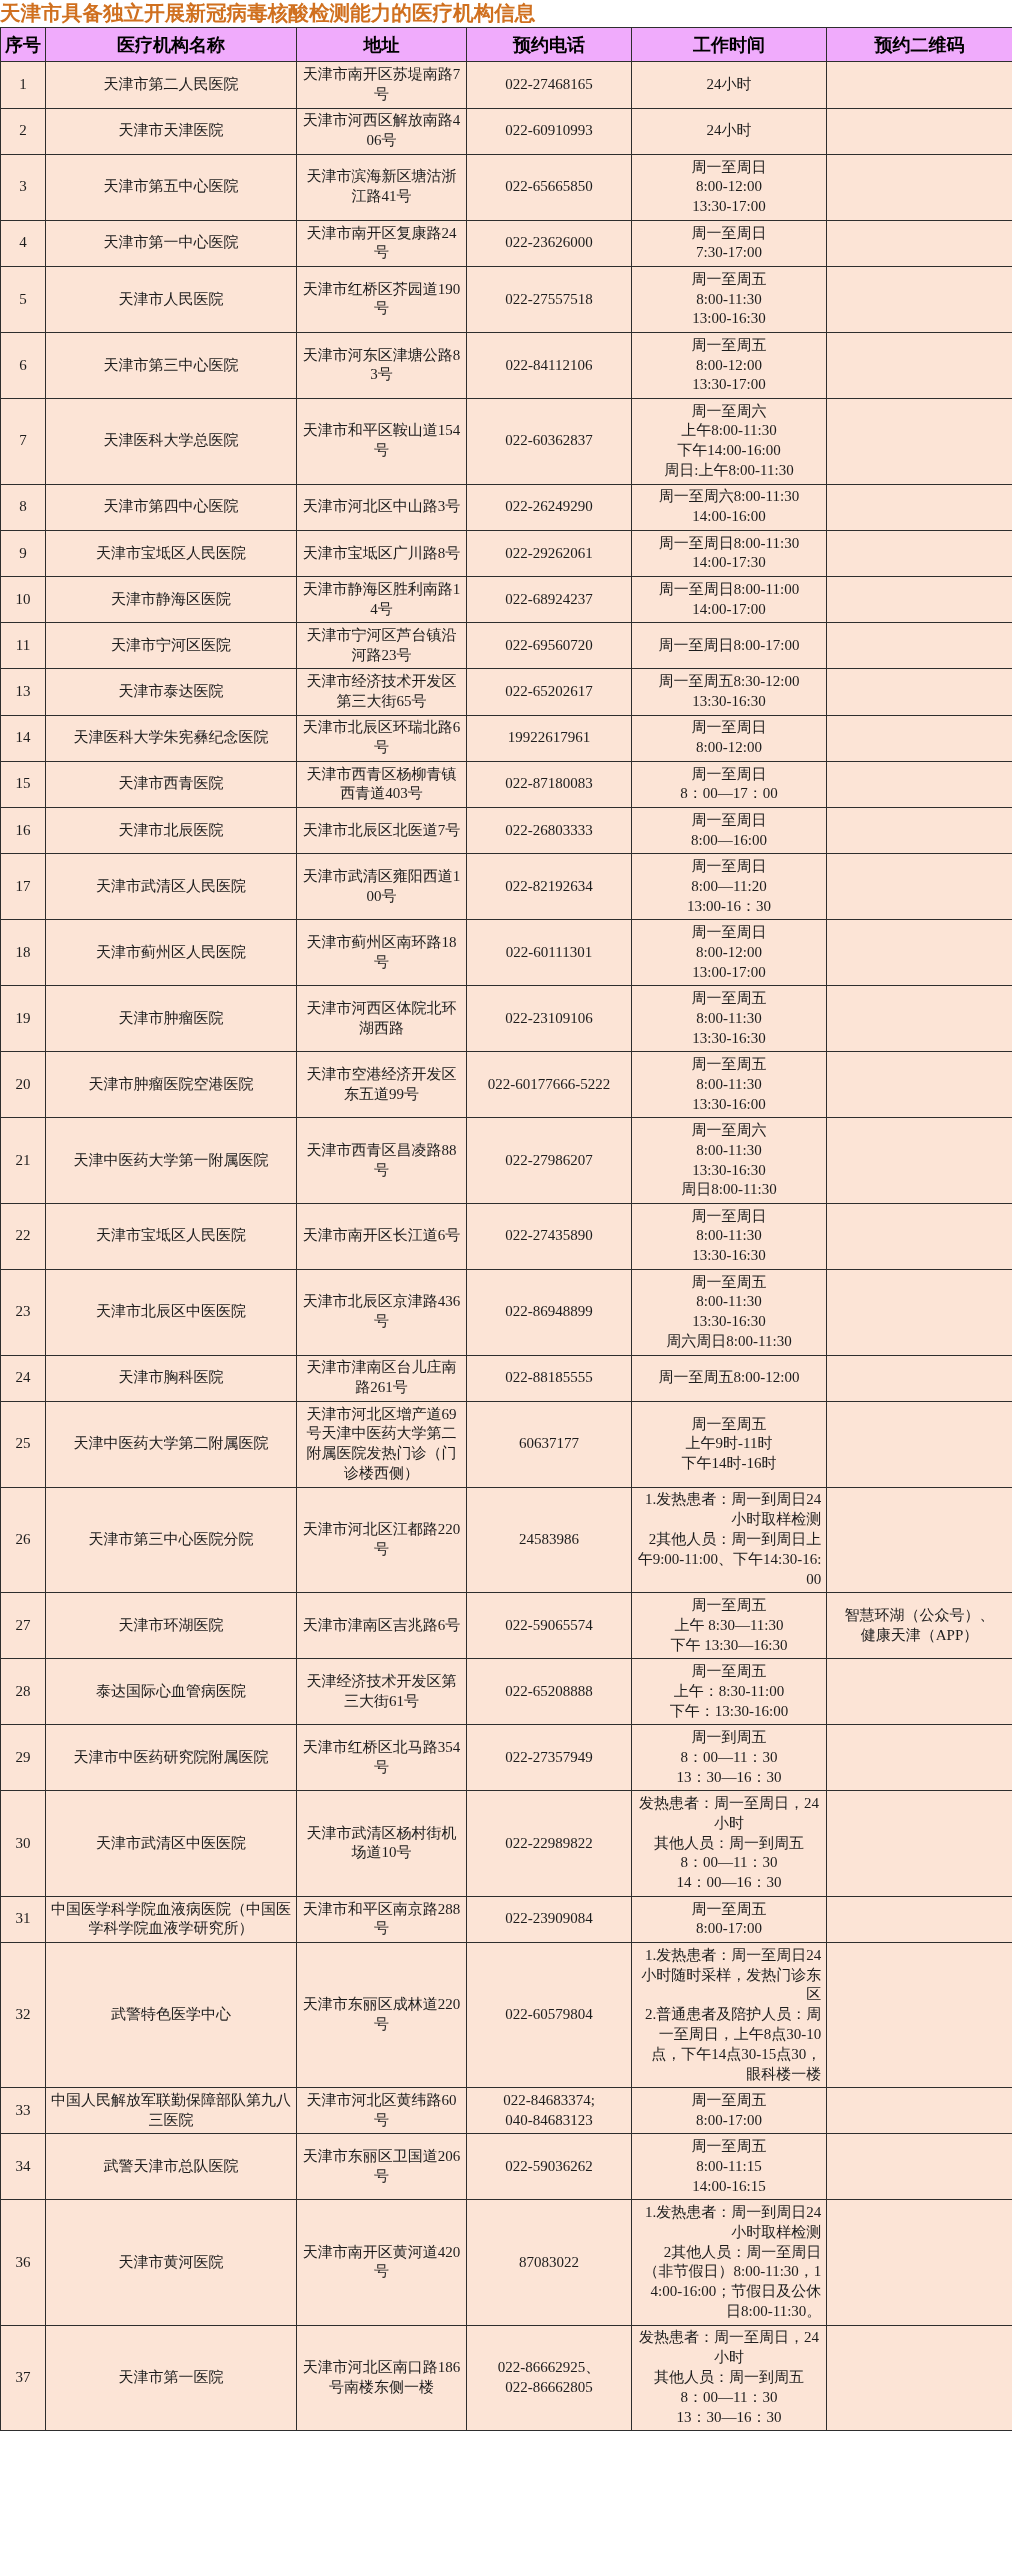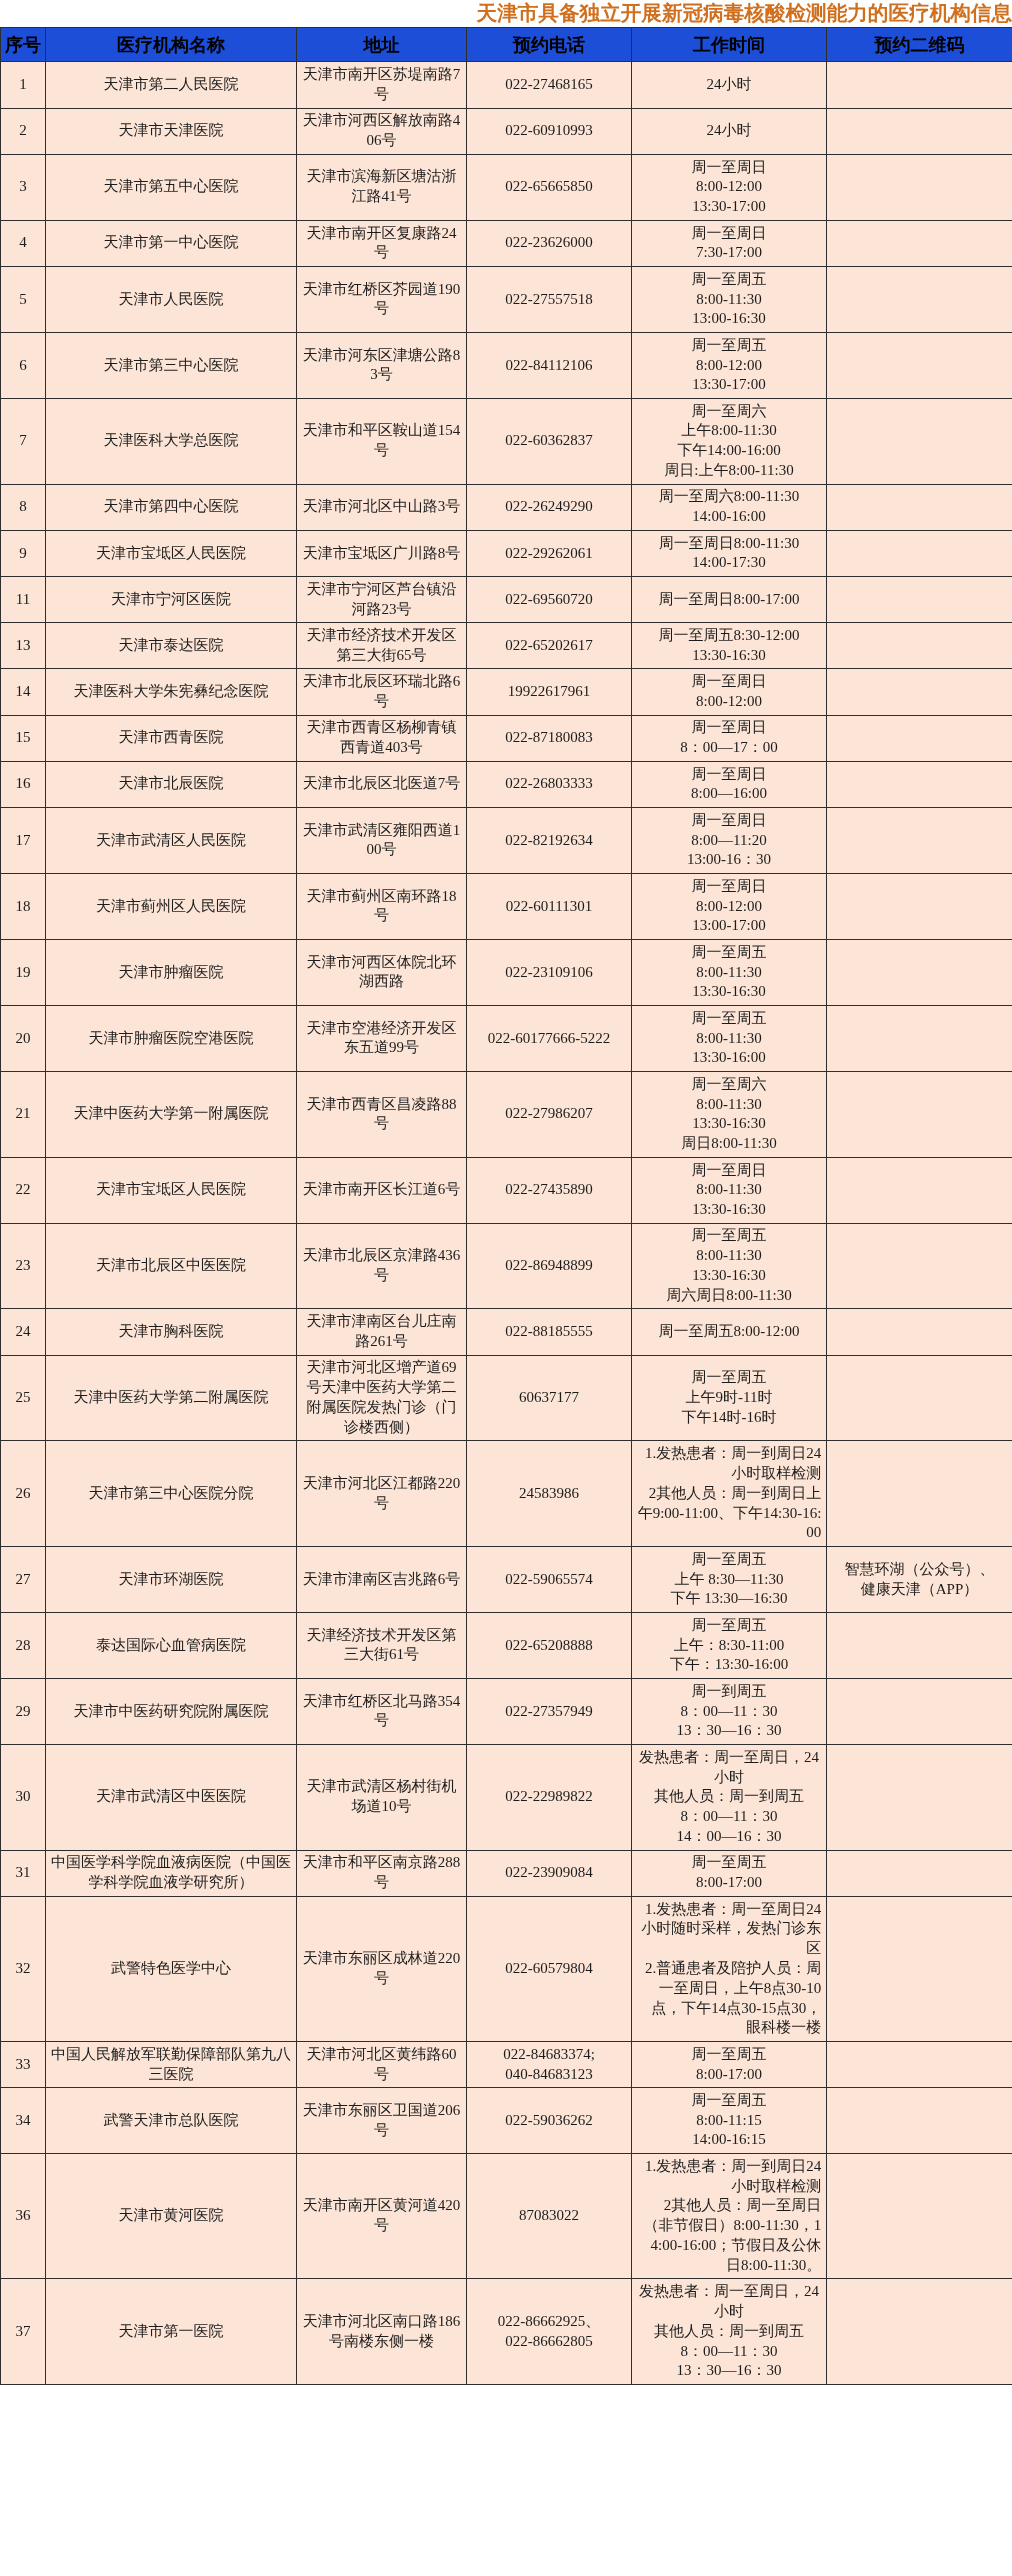--- a/index.html
+++ b/index.html
@@ -3,30 +3,30 @@
 <meta charset="utf-8">
 <style>
   html,body{margin:0;padding:0;background:#ffffff;}
   body{
     width:1012px;height:2576px;overflow:hidden;
     font-family:"Liberation Serif","DejaVu Serif",serif;
     color:#1c1c1c;
   }
   .page-title{
     width:1012px;height:27px;line-height:27px;
-    text-align:right;font-size:20.6px;font-weight:bold;
+    text-align:left;font-size:20.6px;font-weight:bold;
     color:#d0701f;background:#ffffff;
     white-space:nowrap;
   }
   table.info-table{
     width:1012px;border-collapse:collapse;table-layout:fixed;
     border:1.9px solid #2e2e2e;
   }
   .info-table th{
-    background:#1d4ed8;
+    background:#f0abfc;
     border:0.9px solid #2e2e2e;
     font-size:18px;font-weight:bold;color:#000;
     padding:4.7px 1.9px;text-align:center;
   }
   .info-table td{
     background:#fce4d6;
     border:0.9px solid #2e2e2e;
     font-size:15px;line-height:1.32;
     padding:2.8px 4.7px;
     text-align:center;vertical-align:middle;
@@ -138,20 +138,29 @@
       <tr>
         <td>9</td>
         <td>天津市宝坻区人民医院</td>
         <td>天津市宝坻区广川路8号</td>
         <td>022-29262061</td>
         <td>周一至周日8:00-11:30
 14:00-17:30</td>
         <td></td>
       </tr>
       <tr>
+        <td>10</td>
+        <td>天津市静海区医院</td>
+        <td>天津市静海区胜利南路14号</td>
+        <td>022-68924237</td>
+        <td>周一至周日8:00-11:00
+14:00-17:00</td>
+        <td></td>
+      </tr>
+      <tr>
         <td>11</td>
         <td>天津市宁河区医院</td>
         <td>天津市宁河区芦台镇沿河路23号</td>
         <td>022-69560720</td>
         <td>周一至周日8:00-17:00</td>
         <td></td>
       </tr>
       <tr>
         <td>13</td>
         <td>天津市泰达医院</td>

